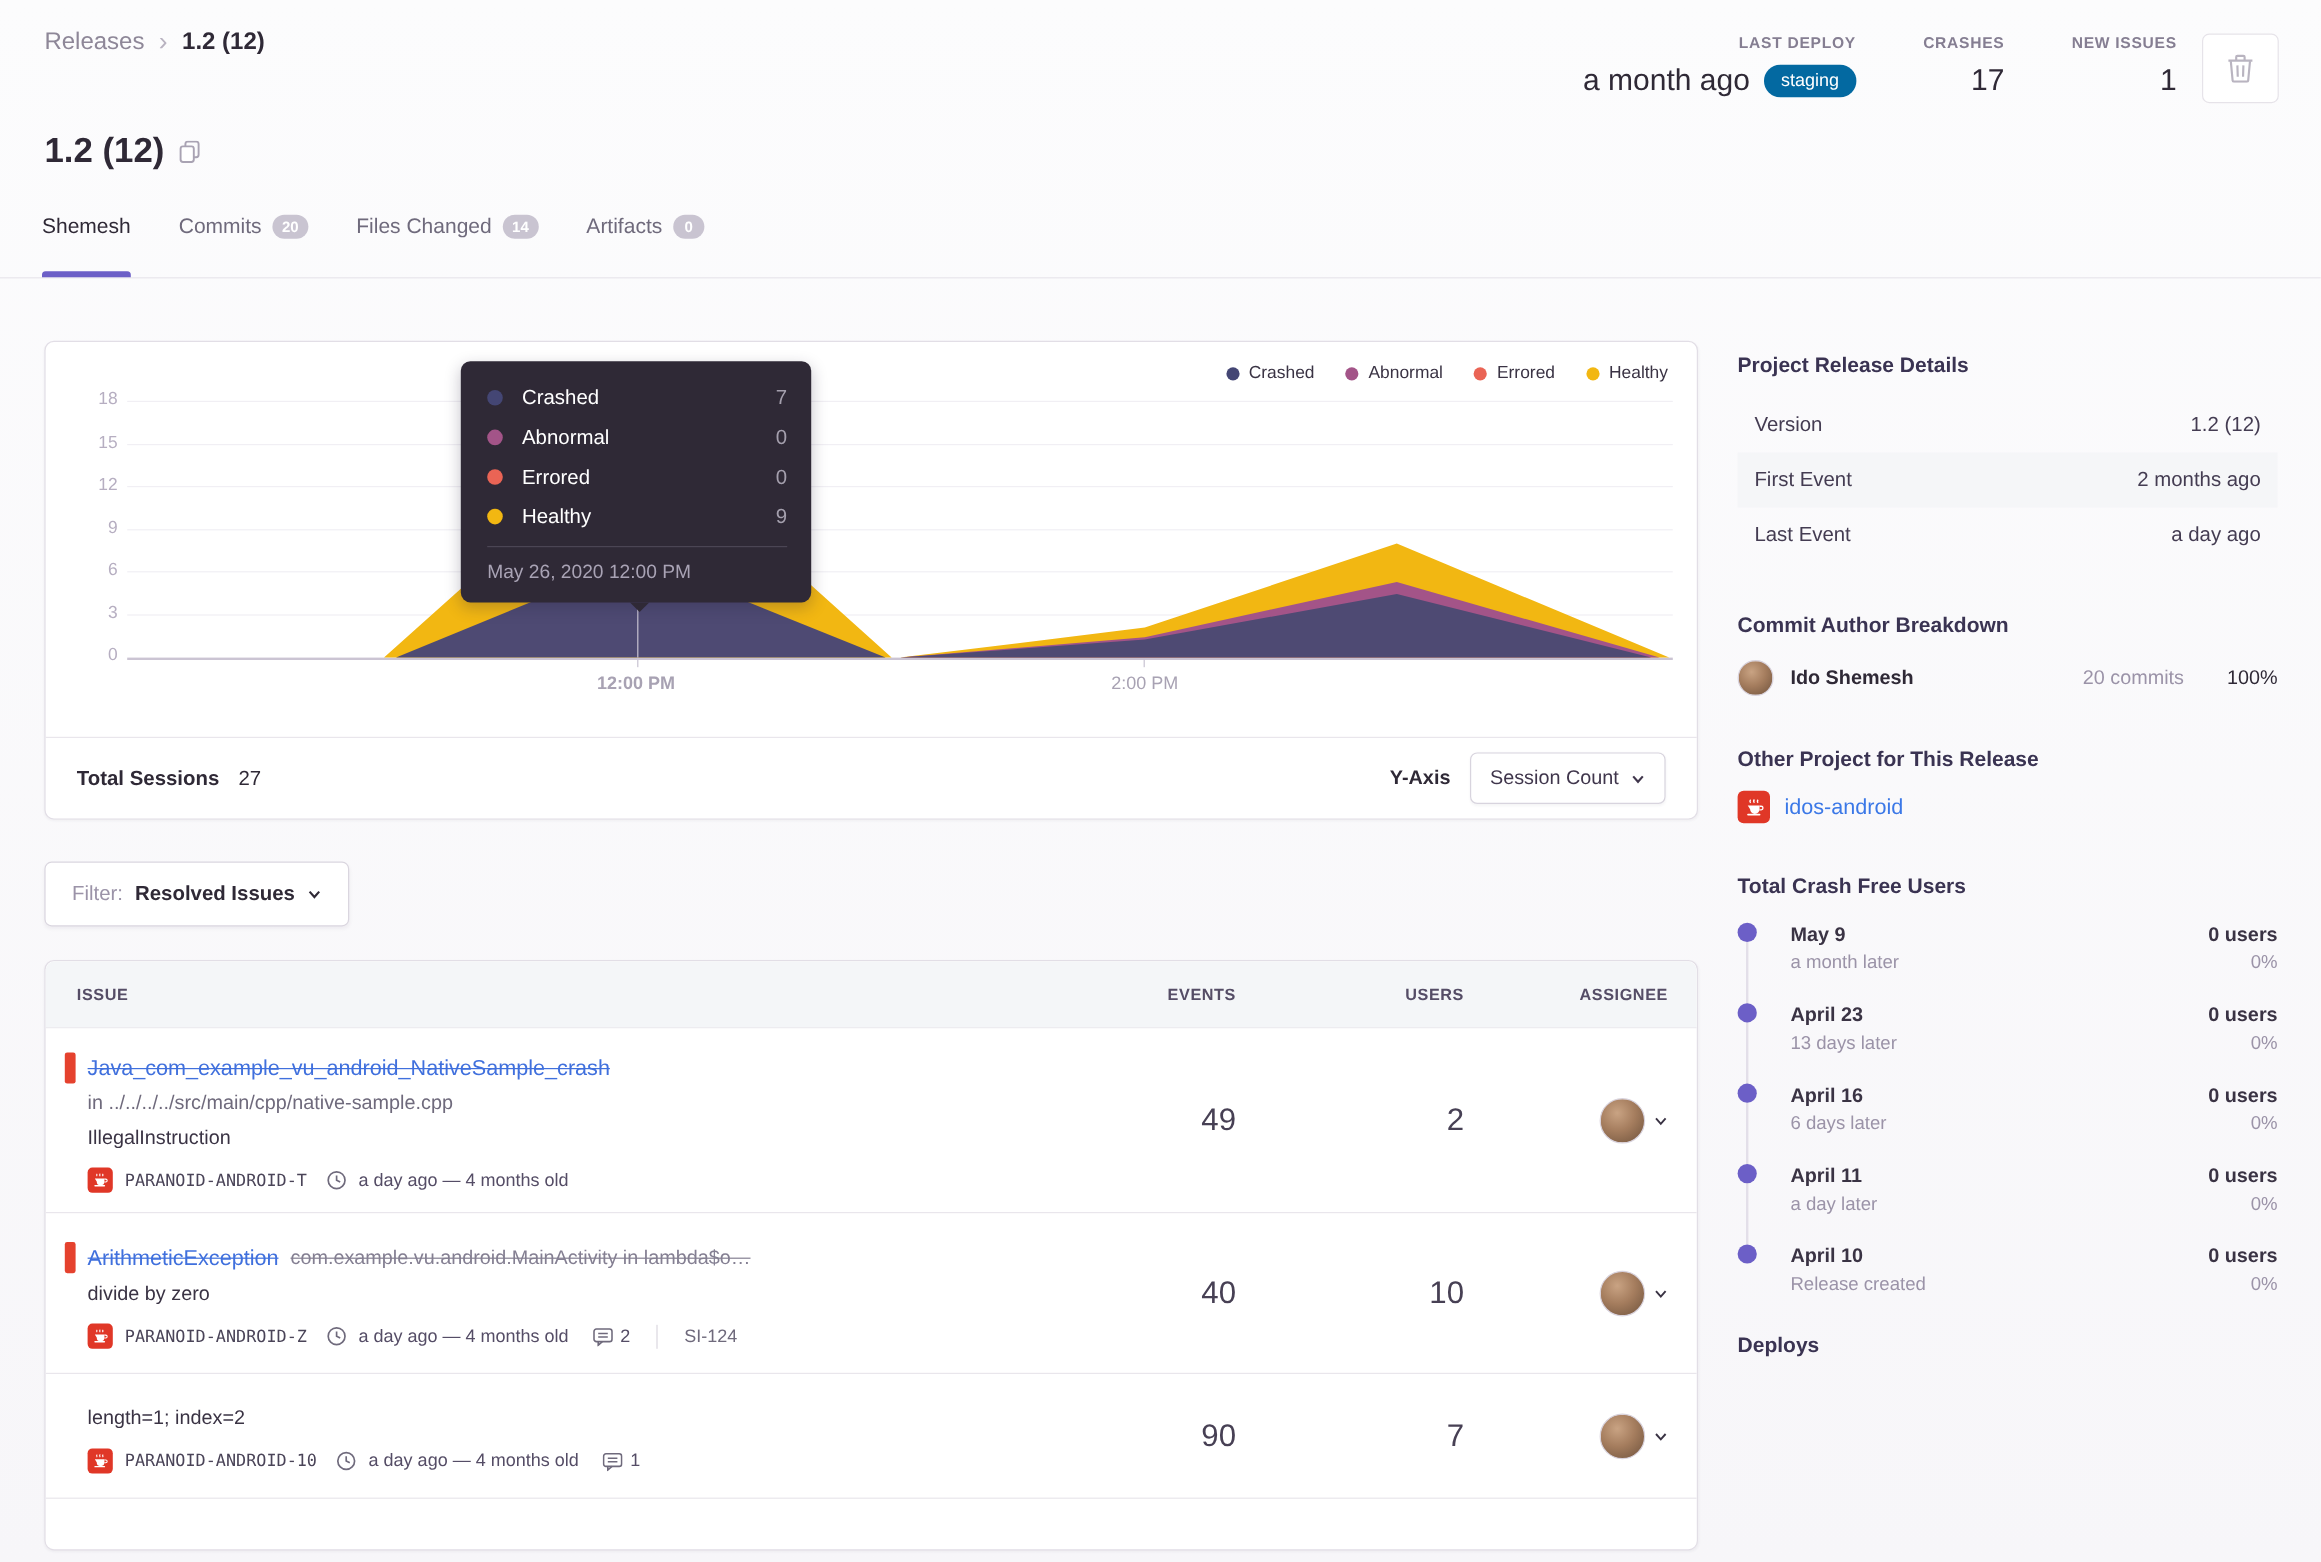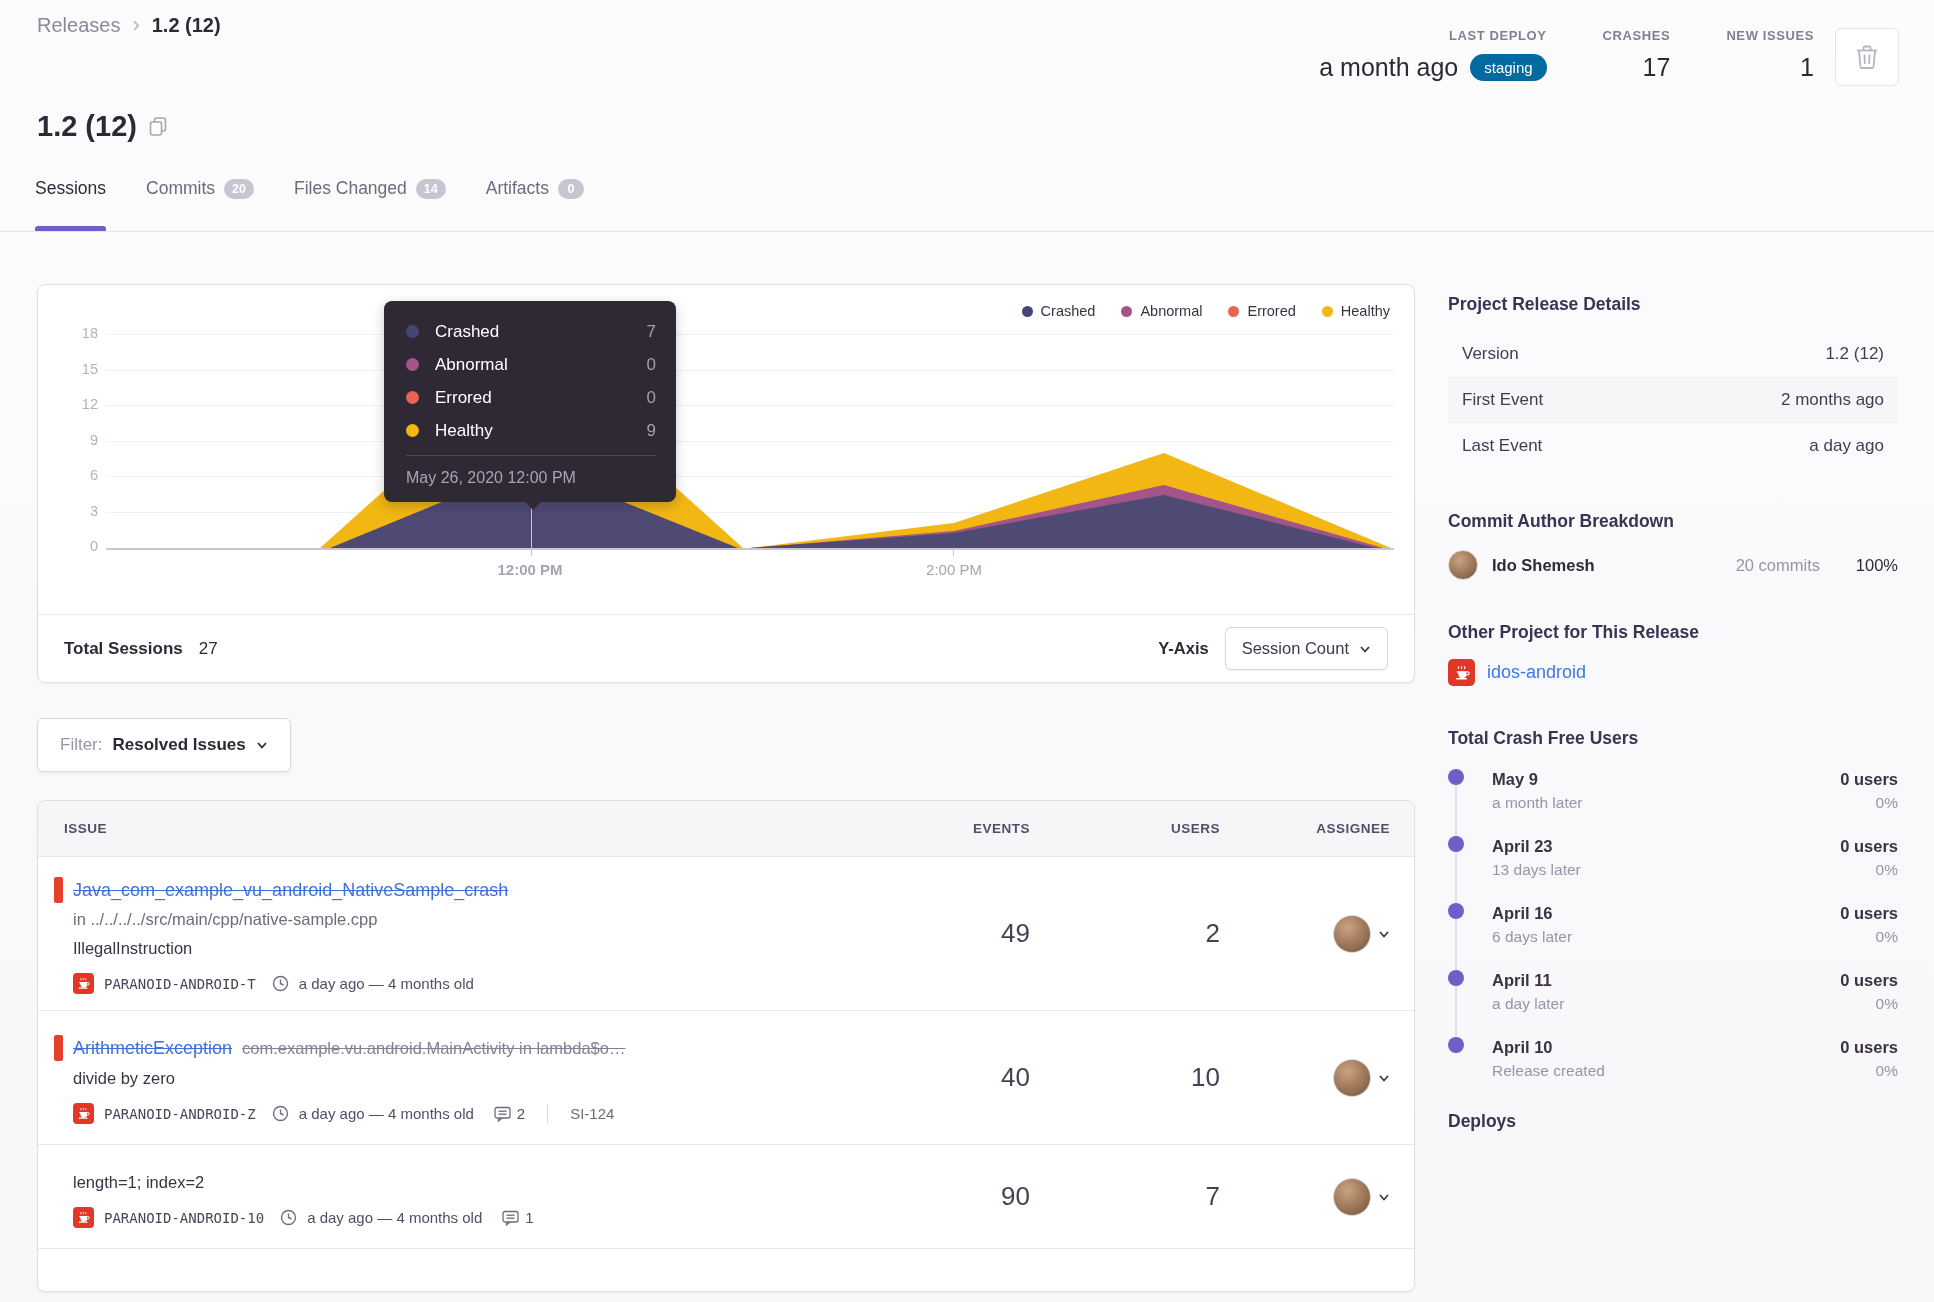--- a/index.html
+++ b/index.html
@@ -3,21 +3,21 @@
 <meta charset="utf-8">
 <style>
   * { margin:0; padding:0; box-sizing:border-box; }
   html,body { width:1934px; height:1302px; overflow:hidden; }
   body {
     font-family:"Liberation Sans", sans-serif;
     background:linear-gradient(180deg,#FCFCFD 0%,#F7F6F9 100%);
     color:#2F2936; position:relative;
   }
   
-  .breadcrumb { position:absolute; left:37px; top:12px; font-size:20px; display:flex; align-items:center; gap:12px; }
+  .breadcrumb { position:absolute; left:37px; top:22px; font-size:20px; display:flex; align-items:center; gap:12px; }
   .crumb-parent { color:#8E8798; }
   .crumb-sep { color:#B9B3C1; font-size:22px; }
   .crumb-current { color:#2F2936; font-weight:700; }
   .header-stats { position:absolute; right:120px; top:28px; display:flex; gap:56px; align-items:flex-start; }
   .stat { display:flex; flex-direction:column; align-items:flex-end; gap:10px; }
   .stat-label { font-size:13px; font-weight:700; letter-spacing:.6px; color:#857E92; }
   .stat-value { font-size:25px; color:#2F2936; display:flex; align-items:center; gap:12px; }
   .env-badge { background:#0369a1; color:#FFF; font-size:15px; padding:5px 14px; border-radius:15px; }
   .trash-btn { position:absolute; right:35px; top:28px; width:64px; height:58px; background:#FFF;
     border:1px solid #E6E3E9; border-radius:6px; display:flex; align-items:center; justify-content:center; cursor:pointer; }
@@ -166,21 +166,21 @@
     <svg width="18" height="20" viewBox="0 0 18 20" fill="none" stroke="#A9A3B3" stroke-width="1.6">
       <rect x="5.5" y="1" width="11" height="13" rx="2"></rect>
       <rect x="1.5" y="5" width="11" height="13" rx="2" fill="#FFF"></rect>
     </svg>
   </span>
 </div>
 
 <div class="tabbar-line"></div>
 <div class="tabs">
   <div class="tab active">
-    <span>Sessions</span>
+    <span>Shemesh</span>
   </div>
   <div class="tab">
     <span>Commits</span>
     <span class="tab-badge">20</span>
   </div>
   <div class="tab">
     <span>Files Changed</span>
     <span class="tab-badge">14</span>
   </div>
   <div class="tab">

